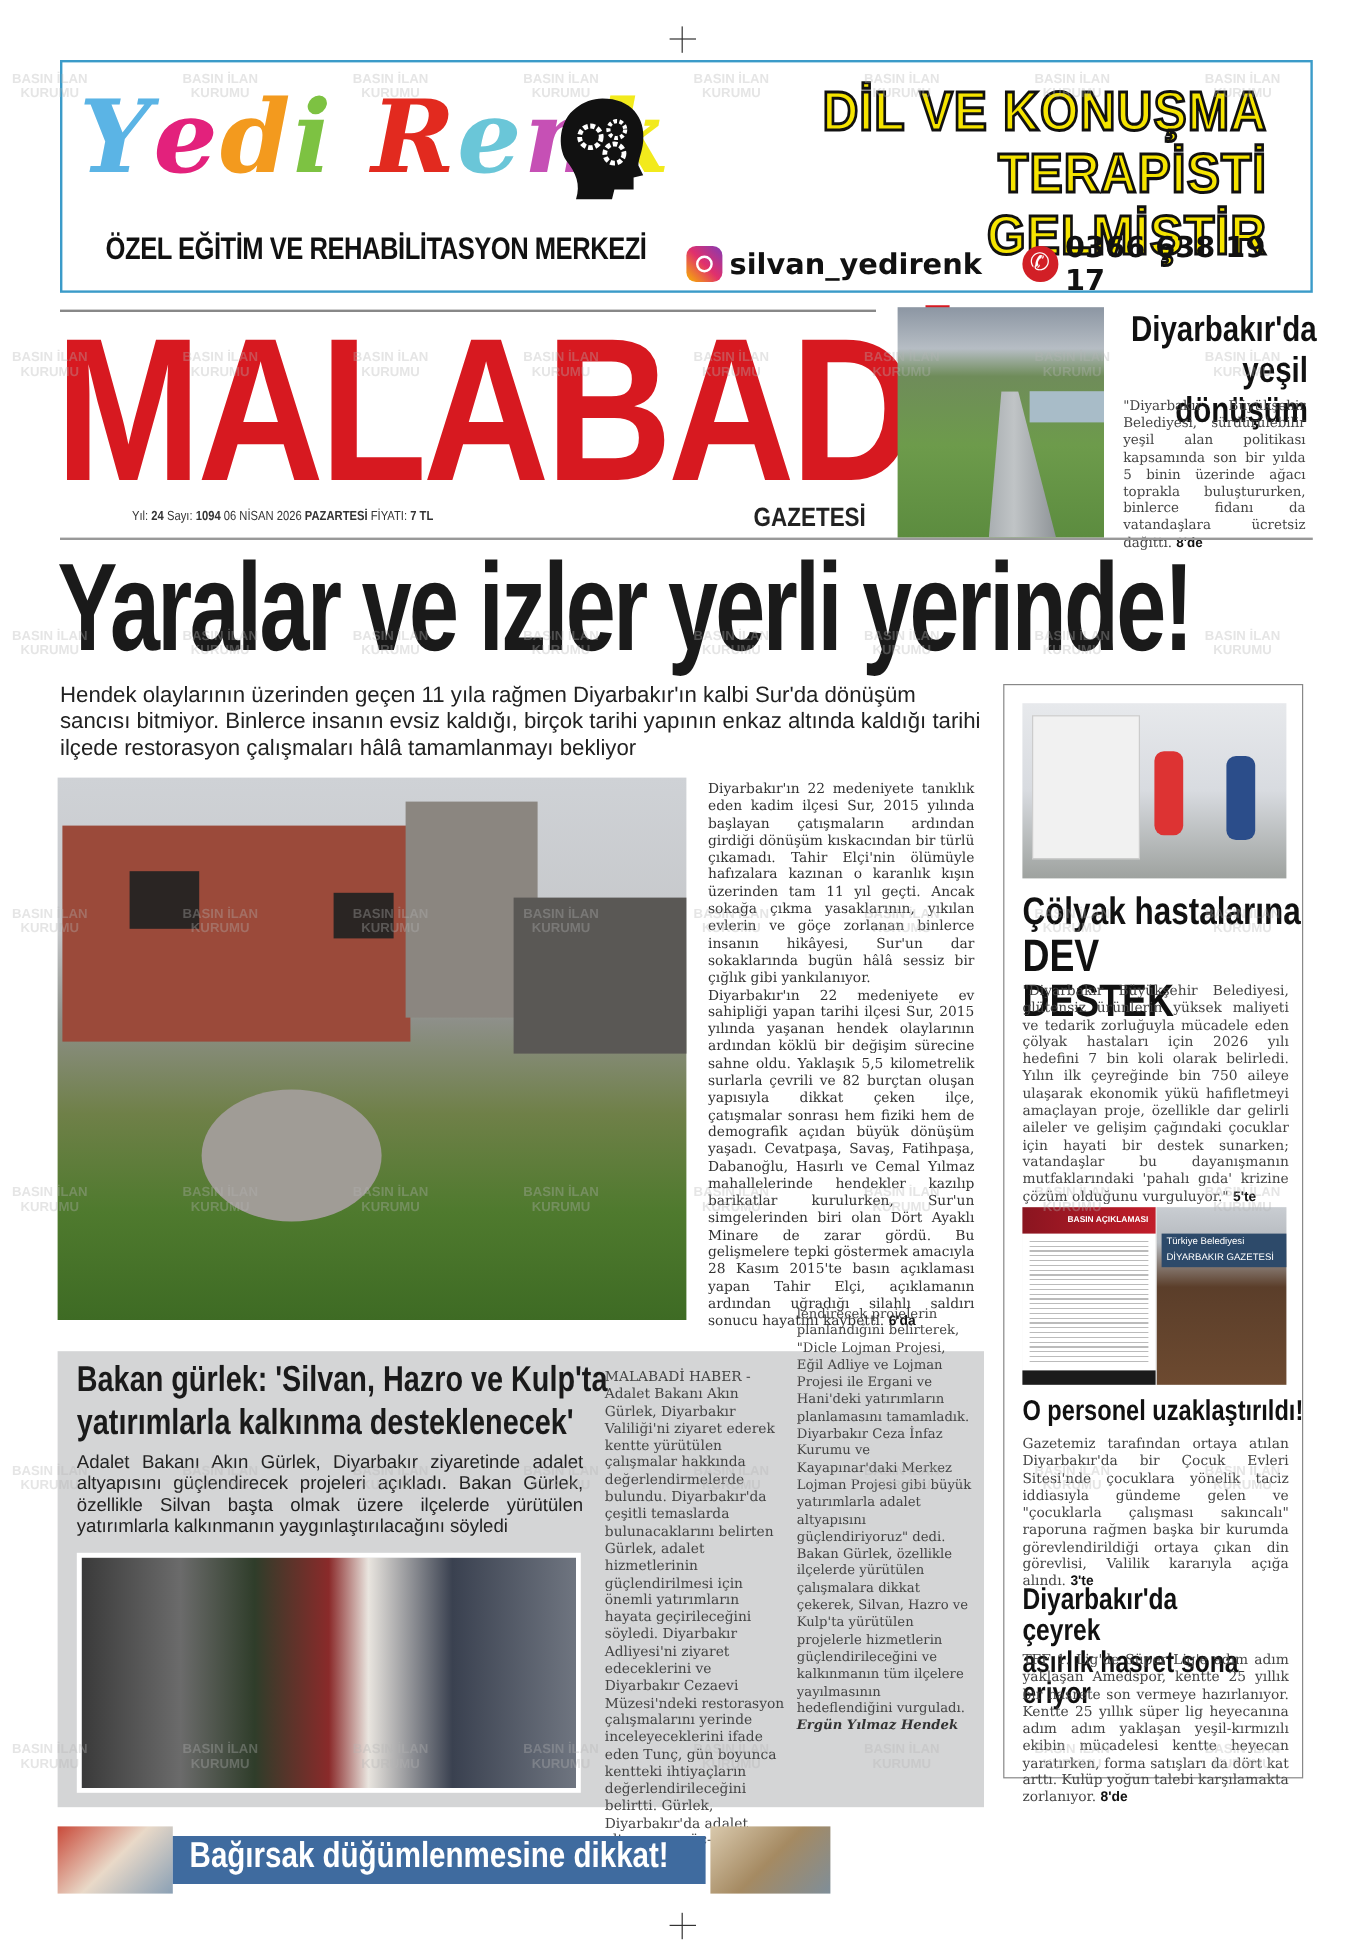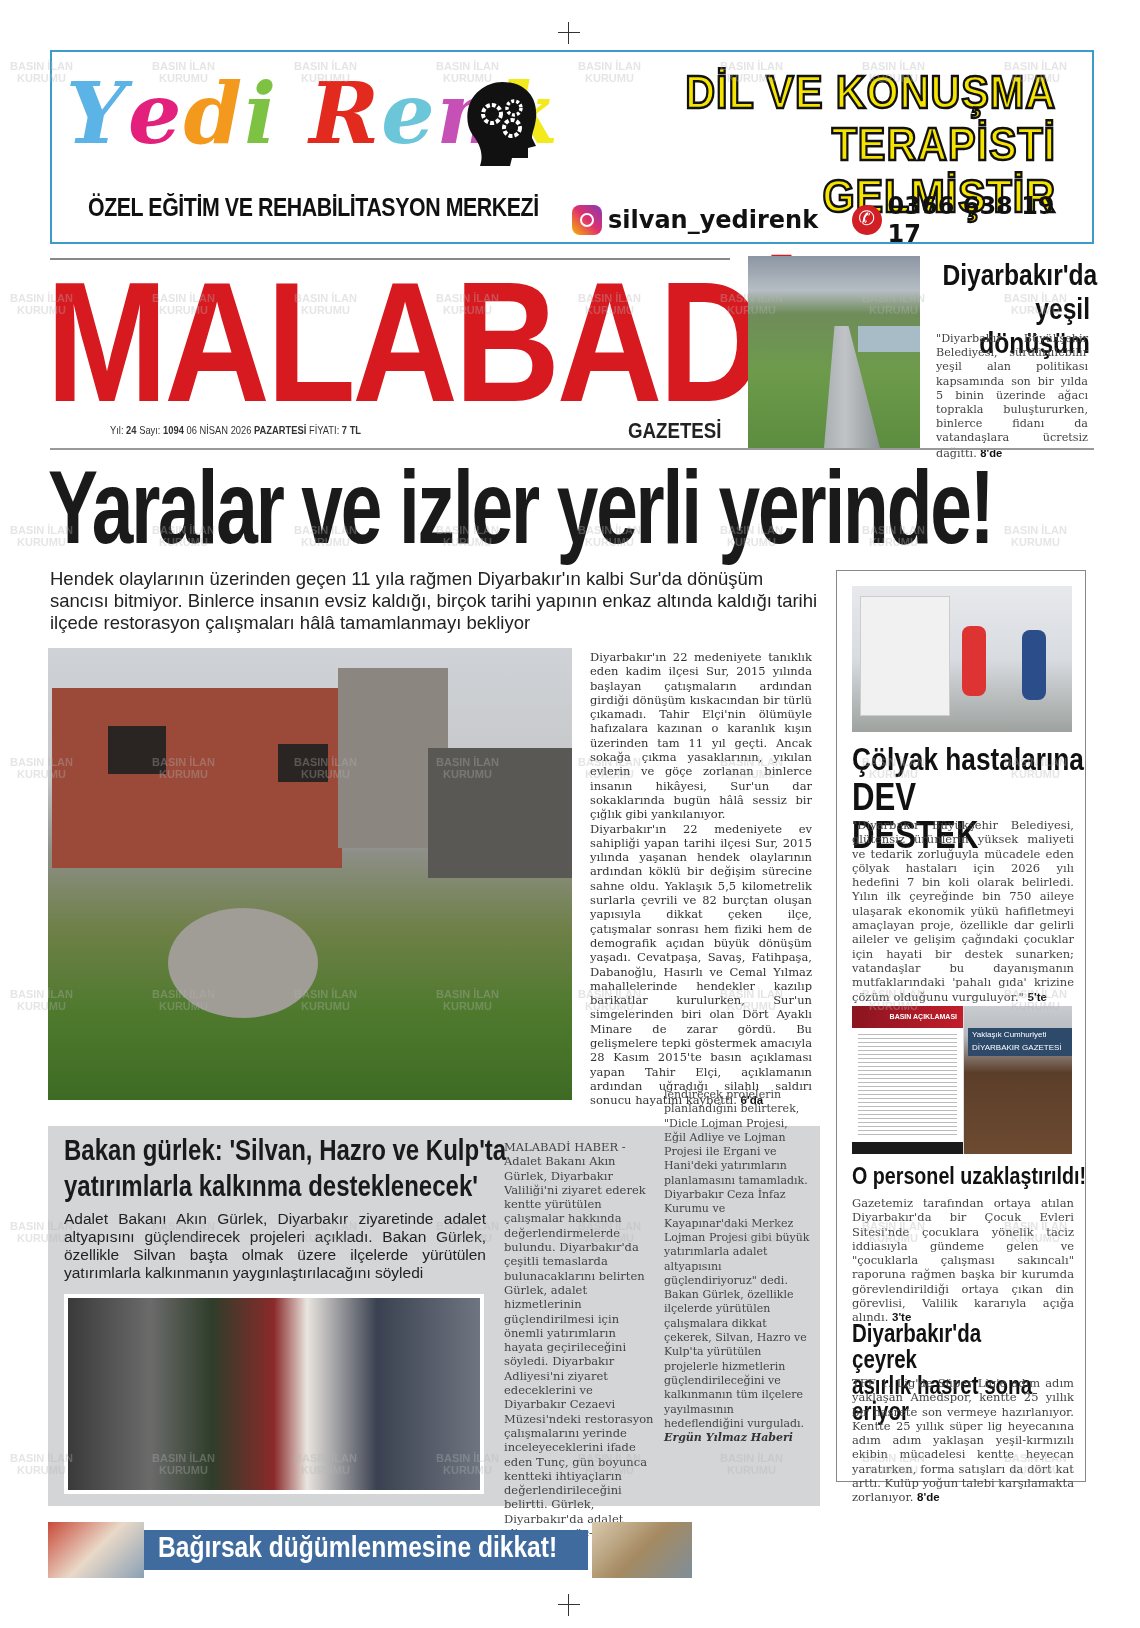--- a/index.html
+++ b/index.html
@@ -174,21 +174,21 @@
 <div class="abs img-press">
   <div class="press-doc">
     <div class="bar">
         <span style="color:#fff;font-family:'Liberation Sans',sans-serif;font-size:7px;position:absolute;right:6px;top:7px;font-weight:bold">BASIN AÇIKLAMASI</span>
       </div>
     <div class="lines"></div>
     <div class="foot"></div>
   </div>
   <div class="press-gate">
     <div class="press-sign">
-      <div>Yaklaşık Cumhuriyeti</div>
+      <div>Türkiye Belediyesi</div>
       <div>DİYARBAKIR GAZETESİ</div>
     </div>
   </div>
 </div>
 <div class="abs personel-title">O personel uzaklaştırıldı!</div>
 <div class="abs personel-body">
   <span>Gazetemiz tarafından ortaya atılan Diyarbakır'da bir Çocuk Evleri Sitesi'nde çocuklara yönelik taciz iddiasıyla gündeme gelen ve "çocuklarla çalışması sakıncalı" raporuna rağmen başka bir kurumda görevlendirildiği ortaya çıkan din görevlisi, Valilik kararıyla açığa alındı.</span> <span class="ref">3'te</span>
 </div>
 <div class="abs ceyrek-title">
   <div>Diyarbakır'da çeyrek</div>
@@ -201,21 +201,21 @@
 <div class="abs grey-box"></div>
 <div class="abs bakan-title">
   <div>Bakan gürlek: 'Silvan, Hazro ve Kulp'ta</div>
   <div>yatırımlarla kalkınma desteklenecek'</div>
 </div>
 <div class="abs bakan-lede">Adalet Bakanı Akın Gürlek, Diyarbakır ziyaretinde adalet altyapısını güçlendirecek projeleri açıkladı. Bakan Gürlek, özellikle Silvan başta olmak üzere ilçelerde yürütülen yatırımlarla kalkınmanın yaygınlaştırılacağını söyledi</div>
 <div class="abs img-bakan"></div>
 <div class="abs bakan-col1">MALABADİ HABER - Adalet Bakanı Akın Gürlek, Diyarbakır Valiliği'ni ziyaret ederek kentte yürütülen çalışmalar hakkında değerlendirmelerde bulundu. Diyarbakır'da çeşitli temaslarda bulunacaklarını belirten Gürlek, adalet hizmetlerinin güçlendirilmesi için önemli yatırımların hayata geçirileceğini söyledi. Diyarbakır Adliyesi'ni ziyaret edeceklerini ve Diyarbakır Cezaevi Müzesi'ndeki restorasyon çalışmalarını yerinde inceleyeceklerini ifade eden Tunç, gün boyunca kentteki ihtiyaçların değerlendirileceğini belirtti. Gürlek, Diyarbakır'da adalet altyapısını güç-</div>
 <div class="abs bakan-col2">
   <span>lendirecek projelerin planlandığını belirterek, "Dicle Lojman Projesi, Eğil Adliye ve Lojman Projesi ile Ergani ve Hani'deki yatırımların planlamasını tamamladık. Diyarbakır Ceza İnfaz Kurumu ve Kayapınar'daki Merkez Lojman Projesi gibi büyük yatırımlarla adalet altyapısını güçlendiriyoruz" dedi. Bakan Gürlek, özellikle ilçelerde yürütülen çalışmalara dikkat çekerek, Silvan, Hazro ve Kulp'ta yürütülen projelerle hizmetlerin güçlendirileceğini ve kalkınmanın tüm ilçelere yayılmasının hedeflendiğini vurguladı.</span><br>
-  <span class="byline">Ergün Yılmaz Haberi</span>
+  <span class="byline">Ergün Yılmaz Hendek</span>
 </div>
 
 <div class="abs promo" style="left:48px;width:540px">
   <div class="promo-thumb" style="width:96px"></div>
   <div class="promo-bar" style="width:444px">
     <span class="promo-text">Bağırsak düğümlenmesine dikkat!</span>
     <span class="promo-page">
         <span class="arr">↘</span>
         <span>02</span>
       </span>

